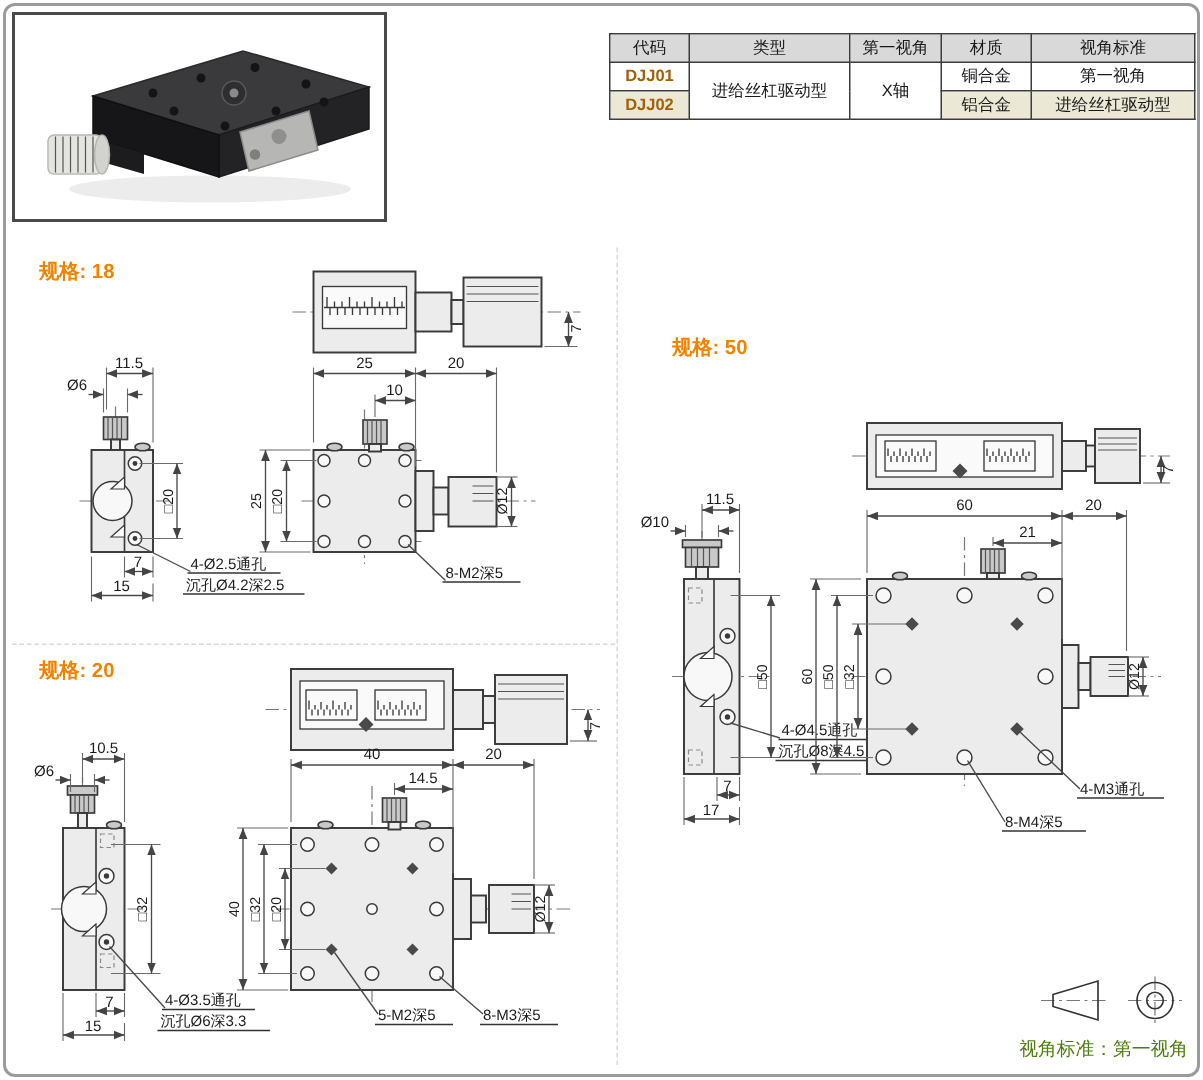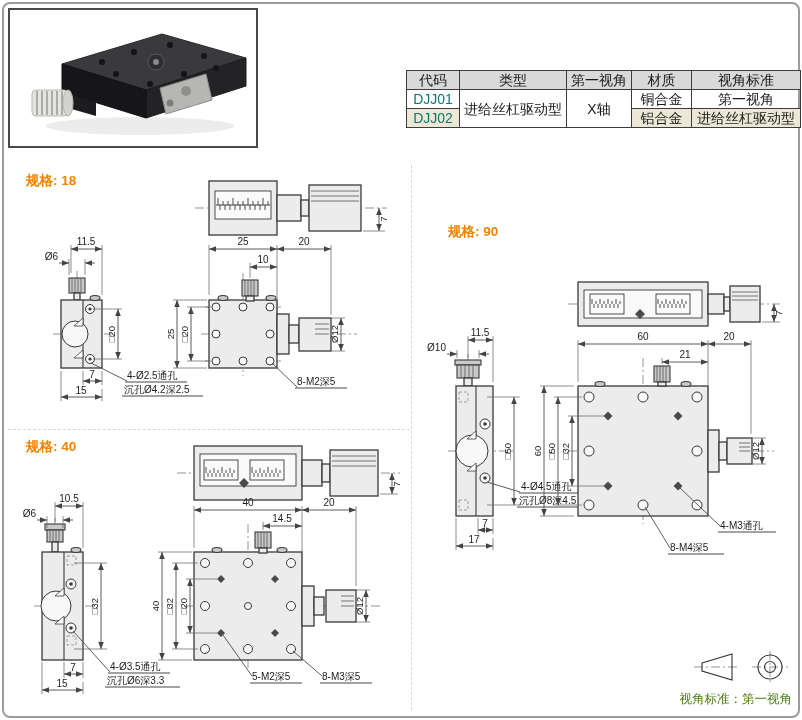--- a/index.html
+++ b/index.html
@@ -2,25 +2,25 @@
 <html><head>
 <meta charset="utf-8">
 <style>
   html,body{margin:0;padding:0;}
   body{width:802px;height:720px;position:relative;background:#ffffff;
        font-family:"Liberation Sans",sans-serif;overflow:hidden;}
   .frame{position:absolute;inset:2px;border:2px solid #9b9b9b;border-radius:8px;pointer-events:none;}
   .photo-box{position:absolute;left:8px;top:8px;width:250px;height:140px;
              border:2px solid #4a4a4a;box-sizing:border-box;background:#fff;}
   table.spec{position:absolute;left:406px;top:22px;border-collapse:collapse;
-             font-size:14px;color:#1a1a1a;table-layout:fixed;margin-top:48px;}
+             font-size:11px;color:#1a1a1a;table-layout:fixed;}
   .spec th,.spec td{border:1px solid #3c3c3c;text-align:center;padding:0 4px;
                     height:18px;line-height:18px;overflow:hidden;white-space:nowrap;}
   .spec th{background:#d9d9d9;font-weight:normal;}
-  .spec td.code{color:#0f766e;font-weight:normal;}
+  .spec td.code{color:#a16207;font-weight:bold;}
   .spec tr.r2 td{background:#ece8d6;}
   .sec-title{position:absolute;color:#f08300;font-weight:bold;font-size:13.5px;}
   .divider-v{position:absolute;left:411px;top:165px;height:545px;border-left:1px dashed #d8d8d8;}
   .divider-h{position:absolute;left:8px;top:429px;width:402px;border-top:1px dashed #d8d8d8;}
   svg.drawing{position:absolute;overflow:visible;}
   .footer-label{position:absolute;right:10px;bottom:12px;font-size:12.5px;color:#4d7c0f;}
   
   .part{fill:#ececec;stroke:#3a3a3a;stroke-width:1.3;}
   .part2{fill:#c9c9c9;stroke:#3a3a3a;stroke-width:1.1;}
   .win{fill:#fafafa;stroke:#3a3a3a;stroke-width:0.9;}
@@ -100,22 +100,22 @@
     <td>铝合金</td>
     <td>进给丝杠驱动型</td>
   </tr>
 </tbody>
   </table>
 
 <div class="divider-v"></div>
 <div class="divider-h"></div>
 
 <div class="sec-title" style="left:26px;top:172px">规格: 18</div>
-<div class="sec-title" style="left:26px;top:438px">规格: 40</div>
-<div class="sec-title" style="left:448px;top:223px">规格: 90</div>
+<div class="sec-title" style="left:26px;top:438px">规格: 20</div>
+<div class="sec-title" style="left:448px;top:223px">规格: 50</div>
 
 <svg class="drawing" style="left:25px;top:175px" width="375" height="250" viewBox="0 0 375 250">
   <defs>
     <marker id="arr" viewBox="0 0 10 10" refX="9" refY="5" markerWidth="9" markerHeight="9" orient="auto-start-reverse">
       <path d="M0 1.4L9 5L0 8.6z" fill="#444"></path>
     </marker>
   </defs>
 
   <g>
     <line class="cl" x1="170" y1="33" x2="362" y2="33"></line>

